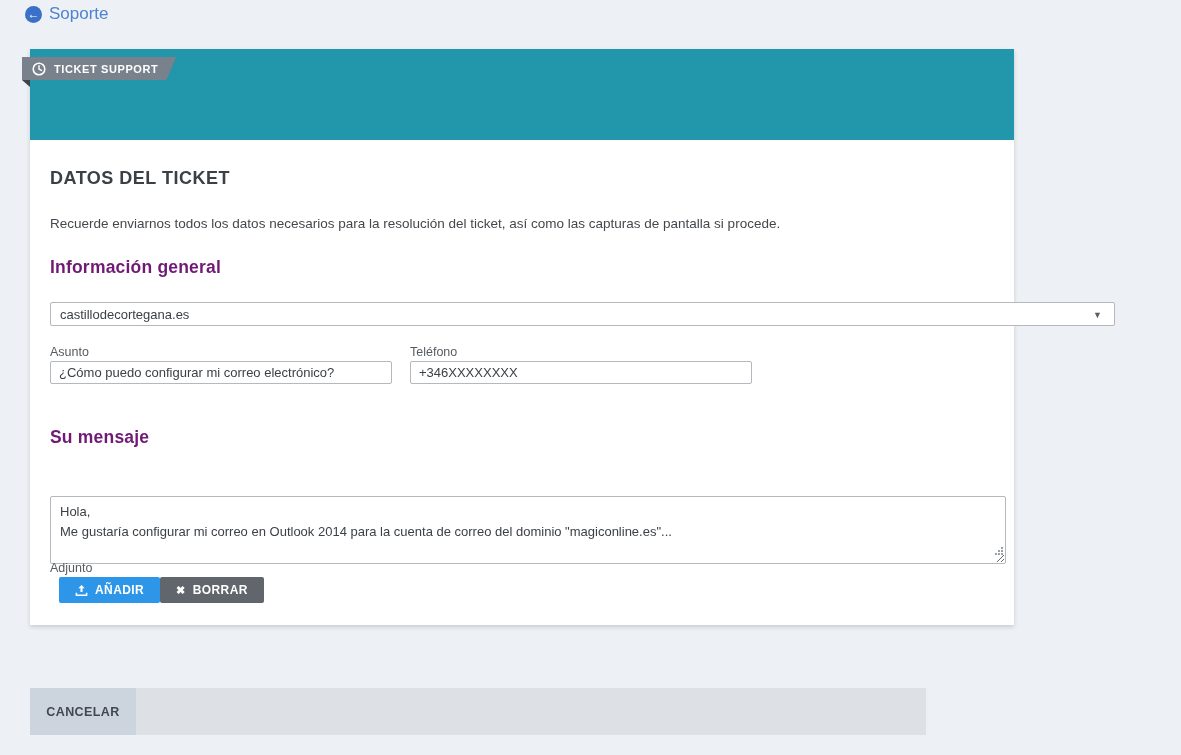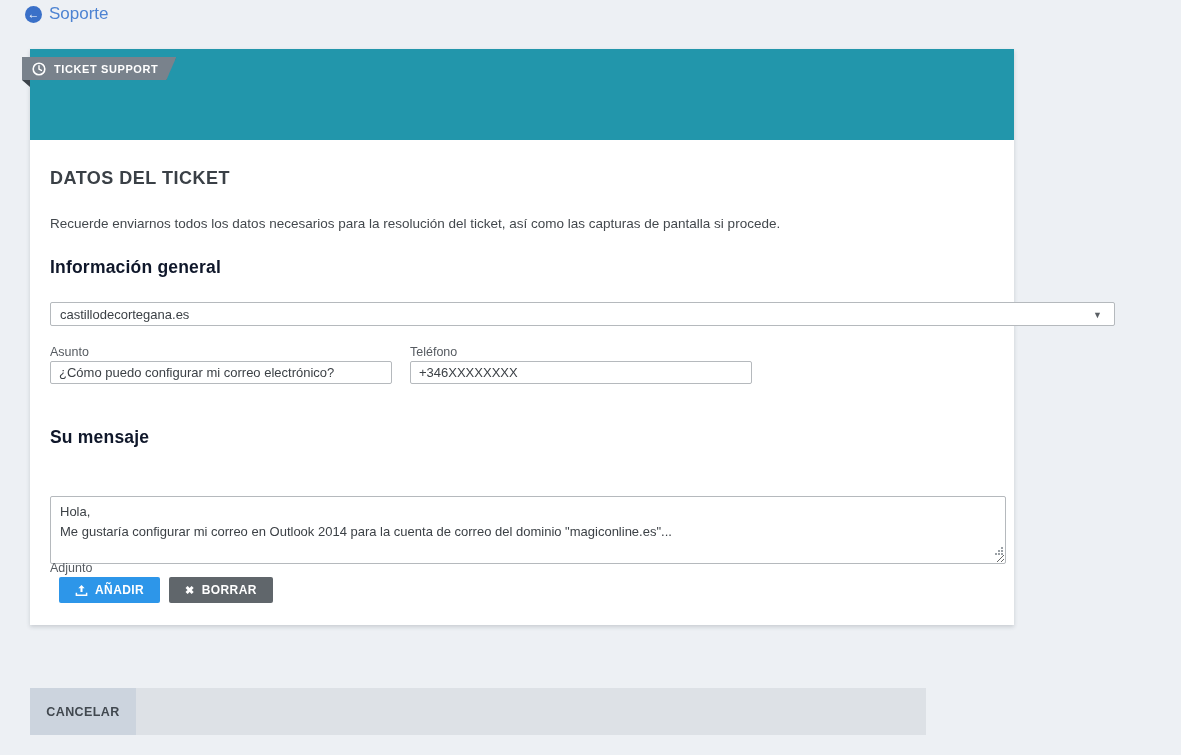--- a/index.html
+++ b/index.html
@@ -58,21 +58,21 @@
   .ticket-title {
     position: absolute; left: 0; top: 28px;
     font-size: 18px; font-weight: bold; letter-spacing: .5px;
     color: #3a4046;
   }
   .ticket-intro {
     position: absolute; left: 0; top: 76px;
     font-size: 13.5px; color: #43484d;
   }
   .section-heading {
-    font-size: 17.5px; font-weight: bold; color: #0f172a;
+    font-size: 17.5px; font-weight: bold; color: #701a75;
     letter-spacing: .2px; position: absolute; left: 0;
   }
   .heading-general { top: 117px; }
   .heading-message { top: 287px; }
   
   .field { border: 1px solid #b5b9bd; border-radius: 2px; background: #fff;
     font-family: "Liberation Sans", sans-serif; font-size: 13px; color: #3c4146; }
   .domain-select {
     position: absolute; left: 0; top: 162px;
     width: 1065px; height: 24px;
@@ -105,21 +105,21 @@
     width: 10px; height: 10px; pointer-events: none;
     background:
       radial-gradient(circle at 8px 2px, #9aa0a5 1px, transparent 1.3px),
       radial-gradient(circle at 5px 5px, #9aa0a5 1px, transparent 1.3px),
       radial-gradient(circle at 8px 5px, #9aa0a5 1px, transparent 1.3px),
       radial-gradient(circle at 2px 8px, #9aa0a5 1px, transparent 1.3px),
       radial-gradient(circle at 5px 8px, #9aa0a5 1px, transparent 1.3px),
       radial-gradient(circle at 8px 8px, #9aa0a5 1px, transparent 1.3px);
   }
   .label-attachment { left: 0; top: 421px; }
-  .attach-buttons { position: absolute; left: 9px; top: 437px; display: flex; gap: 9px; }
+  .attach-buttons { position: absolute; left: 9px; top: 437px; display: flex; gap: 0; }
   .btn {
     height: 26px; border: none; border-radius: 2px;
     color: #ffffff; font-family: "Liberation Sans", sans-serif;
     font-size: 12px; font-weight: bold; letter-spacing: .4px;
     display: inline-flex; align-items: center; justify-content: center;
     gap: 7px; cursor: pointer; padding: 0 16px;
   }
   .btn-add { background: #2d96e9; min-width: 89px; }
   .btn-delete { background: #60666b; min-width: 95px; }
   .upload-icon { width: 13px; height: 13px; display: block; }

